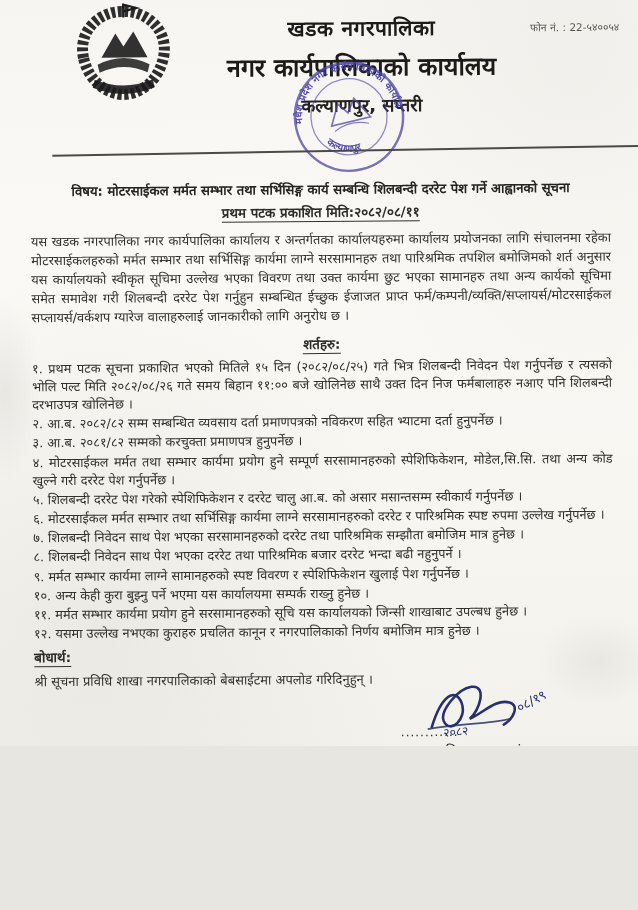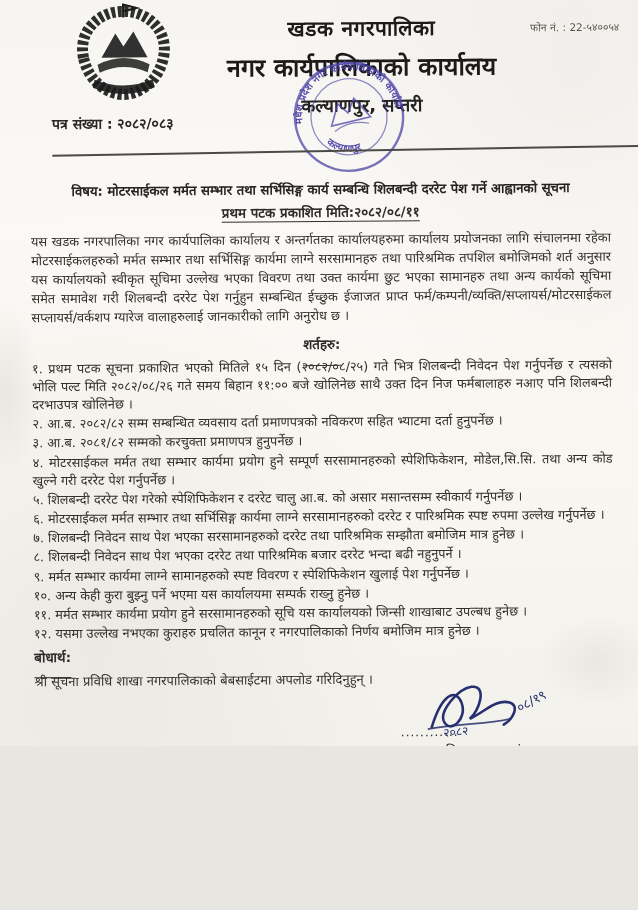--- a/index.html
+++ b/index.html
@@ -22,24 +22,24 @@
   .refno{position:absolute;left:54px;top:112px;font-size:14px;font-weight:bold;color:#2a2825;}
   .rule{position:absolute;height:2px;background:#4c4a46;}
   .rule-top{left:54px;right:-8px;top:150px;transform:rotate(-0.5deg);}
   .rule-bottom{left:52px;top:789px;width:474px;transform:rotate(-1.1deg);background:#37352f;}
   .flow{position:absolute;left:32px;top:180px;width:580px;}
   .subj1{text-align:center;font-weight:bold;font-size:13.2px;color:#262420;}
   .subj2{text-align:center;font-weight:bold;font-size:13.4px;margin:5px 0 10px 0;}
   .subj2 span{border-bottom:1.5px solid #33312d;padding-bottom:1px;}
   .bodytext{font-size:12.9px;line-height:1.47;text-align:justify;color:#33302c;}
   .terms-head{text-align:center;font-weight:bold;font-size:13.4px;margin:9px 0 5px 0;}
-  .terms-head span{border-bottom:1.5px solid #33312d;padding-bottom:13px;}
+  .terms-head span{border-bottom:1.5px solid #33312d;padding-bottom:1px;}
   .term-item{font-size:12.8px;line-height:1.42;text-align:justify;color:#33302c;margin-bottom:1px;}
   .cc-head{font-weight:bold;font-size:13.4px;margin-top:5px;}
-  .cc-head span{border-bottom:1.5px solid #33312d;padding-bottom:12px;}
+  .cc-head span{border-bottom:1.5px solid #33312d;padding-bottom:1px;}
   .cc-line{font-size:13px;margin-top:6px;color:#33302c;}
   .sig{position:absolute;right:24px;top:680px;width:250px;text-align:center;}
   .sig-script{position:relative;height:62px;}
   .sig-dots{font-size:12px;letter-spacing:1px;color:#2b2926;text-align:left;margin:-16px 0 0 34px;}
   .sig-name{font-size:14px;color:#2a2825;margin-top:2px;}
   .sig-title{font-size:13px;color:#2a2825;margin-top:5px;}
   .sig-stamp{transform:rotate(-7deg);color:#4338ab;margin-top:3px;}
   .stamp-name{font-size:18px;font-weight:bold;}
   .stamp-title{font-size:10.5px;font-weight:bold;margin-top:0px;opacity:.9;}
   .footer{position:absolute;left:0;right:0;top:797px;text-align:center;
@@ -86,21 +86,20 @@
       <text font-size="10" fill="#4a41a6" font-weight="bold">
         <textPath href="#arcTop" startOffset="4">मधेश प्रदेश  नगर कार्यपालिकाको कार्यालय</textPath>
       </text>
       <text font-size="10" fill="#4a41a6" font-weight="bold">
         <textPath href="#arcBot" startOffset="22">कल्याणपुर</textPath>
       </text>
       <path d="M42,66 L53,46 L61,57 L70,44 L82,66 Z" fill="none" stroke="#4a41a6" stroke-width="1.6" opacity="0.8"></path>
       <path d="M44,72 Q61,64 79,72" fill="none" stroke="#4a41a6" stroke-width="1.2" opacity="0.7"></path>
     </svg>
 
-    <div class="refno">पत्र संख्या : २०८२/०८३</div>
     <div class="rule rule-top"></div>
 
     <div class="flow">
       <div class="subj1">विषय: मोटरसाईकल मर्मत सम्भार तथा सर्भिसिङ्ग कार्य सम्बन्धि शिलबन्दी दररेट पेश गर्ने आह्वानको सूचना</div>
       <div class="subj2"><span>प्रथम पटक प्रकाशित मिति:२०८२/०८/११</span></div>
       <div class="bodytext">यस खडक नगरपालिका नगर कार्यपालिका कार्यालय र अन्तर्गतका कार्यालयहरुमा कार्यालय प्रयोजनका लागि संचालनमा रहेका मोटरसाईकलहरुको मर्मत सम्भार तथा सर्भिसिङ्ग कार्यमा लाग्ने सरसामानहरु तथा पारिश्रमिक तपशिल बमोजिमको शर्त अनुसार यस कार्यालयको स्वीकृत सूचिमा उल्लेख भएका विवरण तथा उक्त कार्यमा छुट भएका सामानहरु तथा अन्य कार्यको सूचिमा समेत समावेश गरी शिलबन्दी दररेट पेश गर्नुहुन सम्बन्धित ईच्छुक ईजाजत प्राप्त फर्म/कम्पनी/व्यक्ति/सप्लायर्स/मोटरसाईकल सप्लायर्स/वर्कशप ग्यारेज वालाहरुलाई जानकारीको लागि अनुरोध छ ।</div>
       <div class="terms-head"><span>शर्तहरु:</span></div>
       <div class="terms-list">
 
           <div class="term-item">१. प्रथम पटक सूचना प्रकाशित भएको मितिले १५ दिन (२०८२/०८/२५) गते भित्र शिलबन्दी निवेदन पेश गर्नुपर्नेछ र त्यसको भोलि पल्ट मिति २०८२/०८/२६ गते समय बिहान ११:०० बजे खोलिनेछ साथै उक्त दिन निज फर्मबालाहरु नआए पनि शिलबन्दी दरभाउपत्र खोलिनेछ ।</div>

